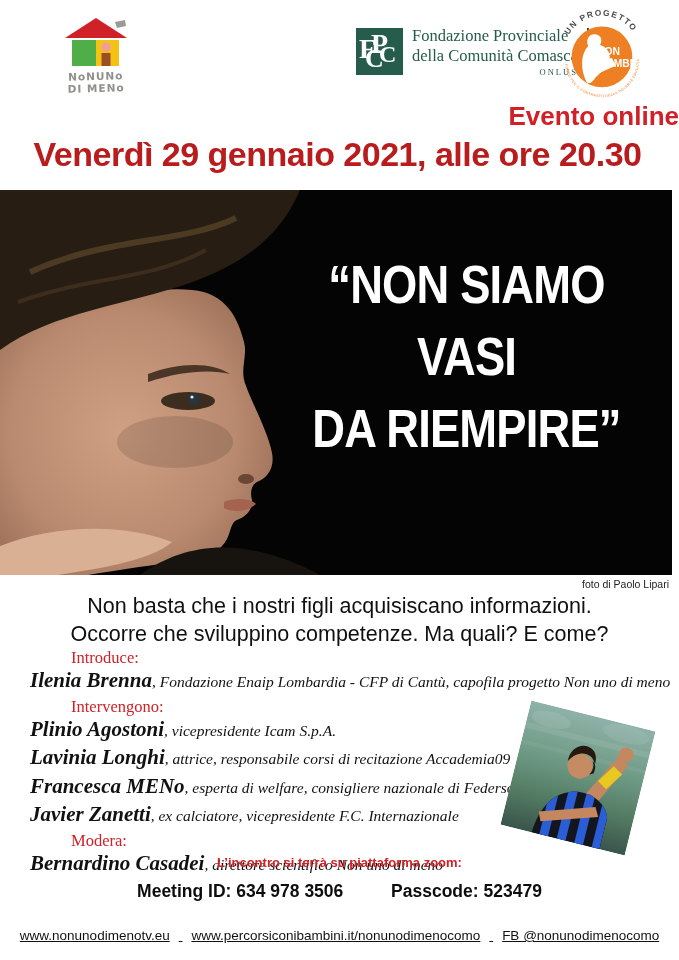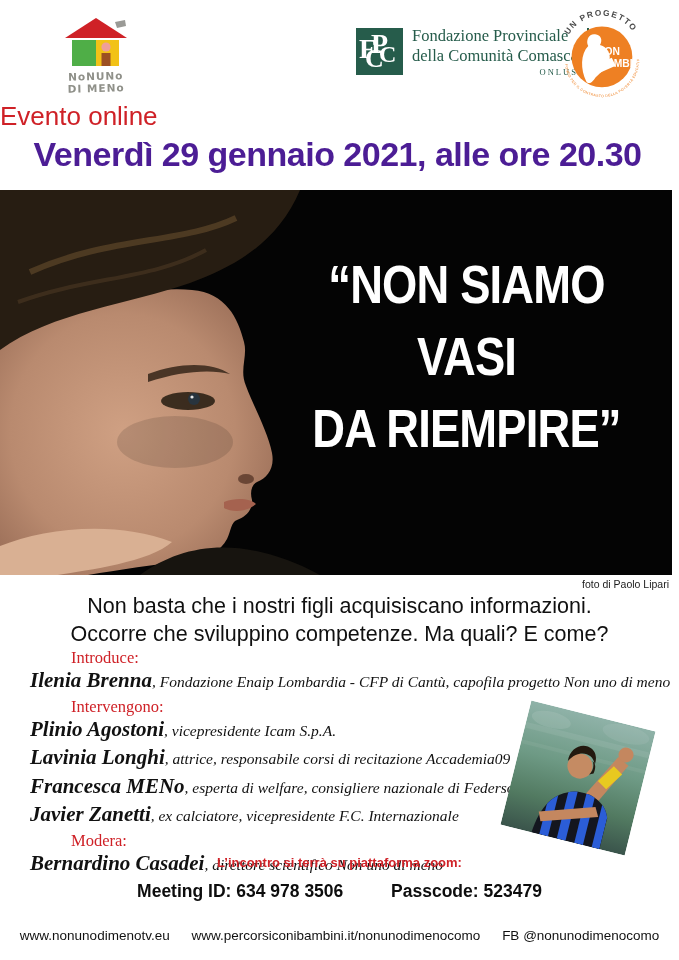--- a/index.html
+++ b/index.html
@@ -18,24 +18,24 @@
   .fpcc-l0{left:3px;top:5px;font-size:28px;}
   .fpcc-l1{left:15px;top:0px;font-size:28px;}
   .fpcc-l2{left:9px;top:16px;font-size:26px;}
   .fpcc-l3{left:23px;top:13px;font-size:24px;}
   .fpcc-text{margin-left:9px;color:#265c4b;font-family:"Liberation Serif",serif;
     font-size:16.5px;line-height:1.2;white-space:nowrap;}
   .fpcc-onlus{font-size:8.5px;letter-spacing:2px;text-align:right;margin-top:1px;font-weight:normal;}
   .fpcc-divider{width:2px;height:46px;background:#265c4b;margin-left:9px;}
   .logo-cib{position:absolute;left:551px;top:1px;width:98px;height:100px;}
   
-  .kicker{position:absolute;top:101px;left:0;right:0;text-align:left;
-    font-size:26px;color:#cf2127;}
+  .kicker{position:absolute;top:101px;left:0;right:0;text-align:right;
+    font-size:26px;color:#cf2127;font-weight:bold;}
   .headline{position:absolute;top:135px;left:0;right:4px;text-align:center;
-    font-size:34px;font-weight:bold;letter-spacing:-0.5px;color:#4c1d95;}
+    font-size:34px;font-weight:bold;letter-spacing:-0.5px;color:#b91c1c;}
   
   .hero{position:absolute;left:0;top:190px;width:672px;height:385px;background:#040404;}
   .hero svg{position:absolute;left:0;top:0;}
   .quote{position:absolute;left:265px;right:4px;top:58px;text-align:center;color:#fff;
     font-weight:bold;font-size:54px;line-height:72px;}
   .quote span{display:block;transform:scaleX(0.84);letter-spacing:-1px;}
   .photo-credit{position:absolute;top:578px;right:10px;font-size:10.5px;color:#1c1c1c;}
   
   .intro{position:absolute;top:592px;left:0;right:0;text-align:center;
     font-size:21.5px;line-height:28px;color:#101010;}
@@ -48,21 +48,21 @@
   
   .zanetti{position:absolute;left:514px;top:714px;width:128px;height:128px;
     transform:rotate(14deg);overflow:hidden;}
   
   .zoom-info{position:absolute;top:855px;left:0;right:0;text-align:center;}
   .platform{color:#cf2127;font-weight:bold;font-size:13px;}
   .meeting{margin-top:11px;font-weight:bold;font-size:17.5px;color:#0d0d0d;}
   .meeting .gap{display:inline-block;width:38px;}
   
   .footer{position:absolute;top:928px;left:0;right:0;text-align:center;
-    font-size:13.5px;color:#111;}
+    font-size:13.5px;color:#111;text-decoration:underline;}
   .footer span{margin:0 9px;}
 </style>
 </head>
 <body>
 
 <div class="poster">
 
   <div class="logo-house">
     <svg width="74" height="56" viewBox="0 0 74 56">
       <polygon points="6,24 37,4 68,24" fill="#cf2127"></polygon>

